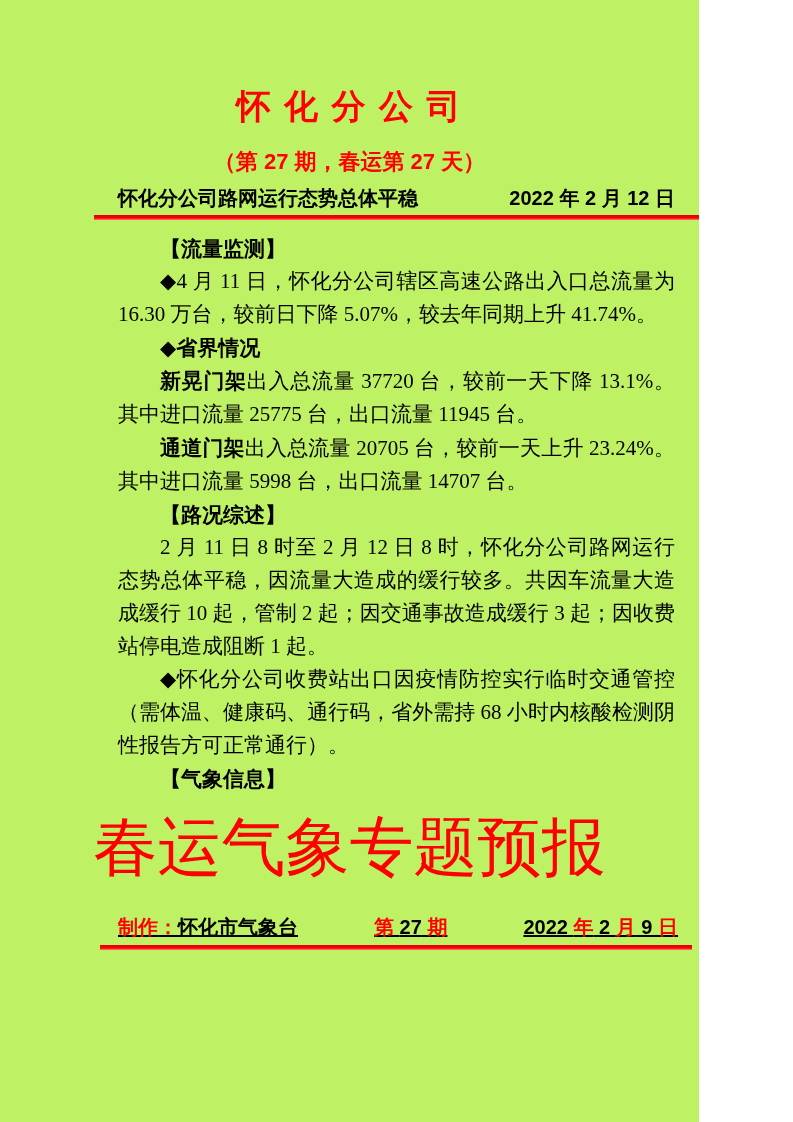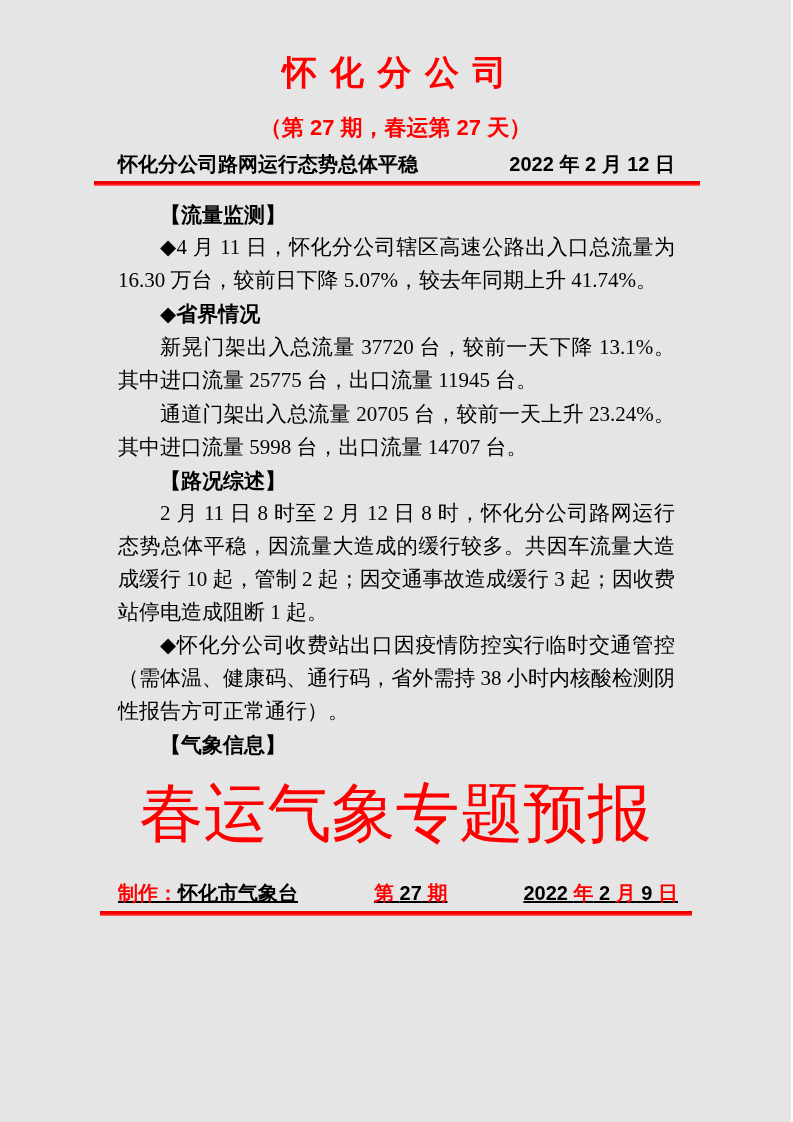--- a/index.html
+++ b/index.html
@@ -2,25 +2,25 @@
 <html><head>
 <meta charset="utf-8">
 <style>
   html, body {
     margin: 0;
     padding: 0;
     background: #ffffff;
   }
   .page {
     position: relative;
-    width: 791px;
+    width: 699px;
     height: 1122px;
-    background: #e5e5e5;
+    background: #bef264;
     box-sizing: border-box;
-    padding-top: 50px;
+    padding-top: 84px;
     overflow: hidden;
     font-family: "Liberation Serif", "DejaVu Serif", serif;
     color: #000000;
   }
   .company-title {
     text-align: center;
     font-family: "Liberation Sans", "DejaVu Sans", sans-serif;
     font-weight: bold;
     font-size: 34px;
     line-height: 44px;
@@ -78,21 +78,21 @@
     margin: 0;
     text-indent: 2em;
   }
   .section-heading {
     font-family: "Liberation Sans", "DejaVu Sans", sans-serif;
     font-weight: bold;
     text-align: left;
   }
   .bold-lead {
     font-family: "Liberation Sans", "DejaVu Sans", sans-serif;
-    font-weight: normal;
+    font-weight: bold;
     margin-top: 20px;
   }
   .weather-banner {
     width: 100%;
     text-align: center;
     font-family: "Liberation Serif", "DejaVu Serif", serif;
     color: #fe0000;
     font-size: 64px;
     line-height: 74px;
     margin-top: 16px;
@@ -136,21 +136,21 @@
   <div class="header-divider"></div>
 
   <div class="body-text">
     <p class="section-heading">【流量监测】</p>
     <p>◆4 月 11 日，怀化分公司辖区高速公路出入口总流量为 16.30 万台，较前日下降 5.07%，较去年同期上升 41.74%。</p>
     <p class="section-heading">◆省界情况</p>
     <p><span class="bold-lead">新晃门架</span><span>出入总流量 37720 台，较前一天下降 13.1%。其中进口流量 25775 台，出口流量 11945 台。</span></p>
     <p><span class="bold-lead">通道门架</span><span>出入总流量 20705 台，较前一天上升 23.24%。其中进口流量 5998 台，出口流量 14707 台。</span></p>
     <p class="section-heading">【路况综述】</p>
     <p>2 月 11 日 8 时至 2 月 12 日 8 时，怀化分公司路网运行态势总体平稳，因流量大造成的缓行较多。共因车流量大造成缓行 10 起，管制 2 起；因交通事故造成缓行 3 起；因收费站停电造成阻断 1 起。</p>
-    <p>◆怀化分公司收费站出口因疫情防控实行临时交通管控（需体温、健康码、通行码，省外需持 38 小时内核酸检测阴性报告方可正常通行）。</p>
+    <p>◆怀化分公司收费站出口因疫情防控实行临时交通管控（需体温、健康码、通行码，省外需持 68 小时内核酸检测阴性报告方可正常通行）。</p>
     <p class="section-heading">【气象信息】</p>
   </div>
 
   <div class="weather-banner">春运气象专题预报</div>
 
   <div class="footer-row">
     <span><span class="red">制作：</span><span class="black">怀化市气象台</span></span>
     <span><span class="red">第 </span><span class="black">27</span><span class="red"> 期</span></span>
     <span><span class="black">2022 </span><span class="red">年</span><span class="black"> 2 </span><span class="red">月</span><span class="black"> 9 </span><span class="red">日</span></span>
   </div>

